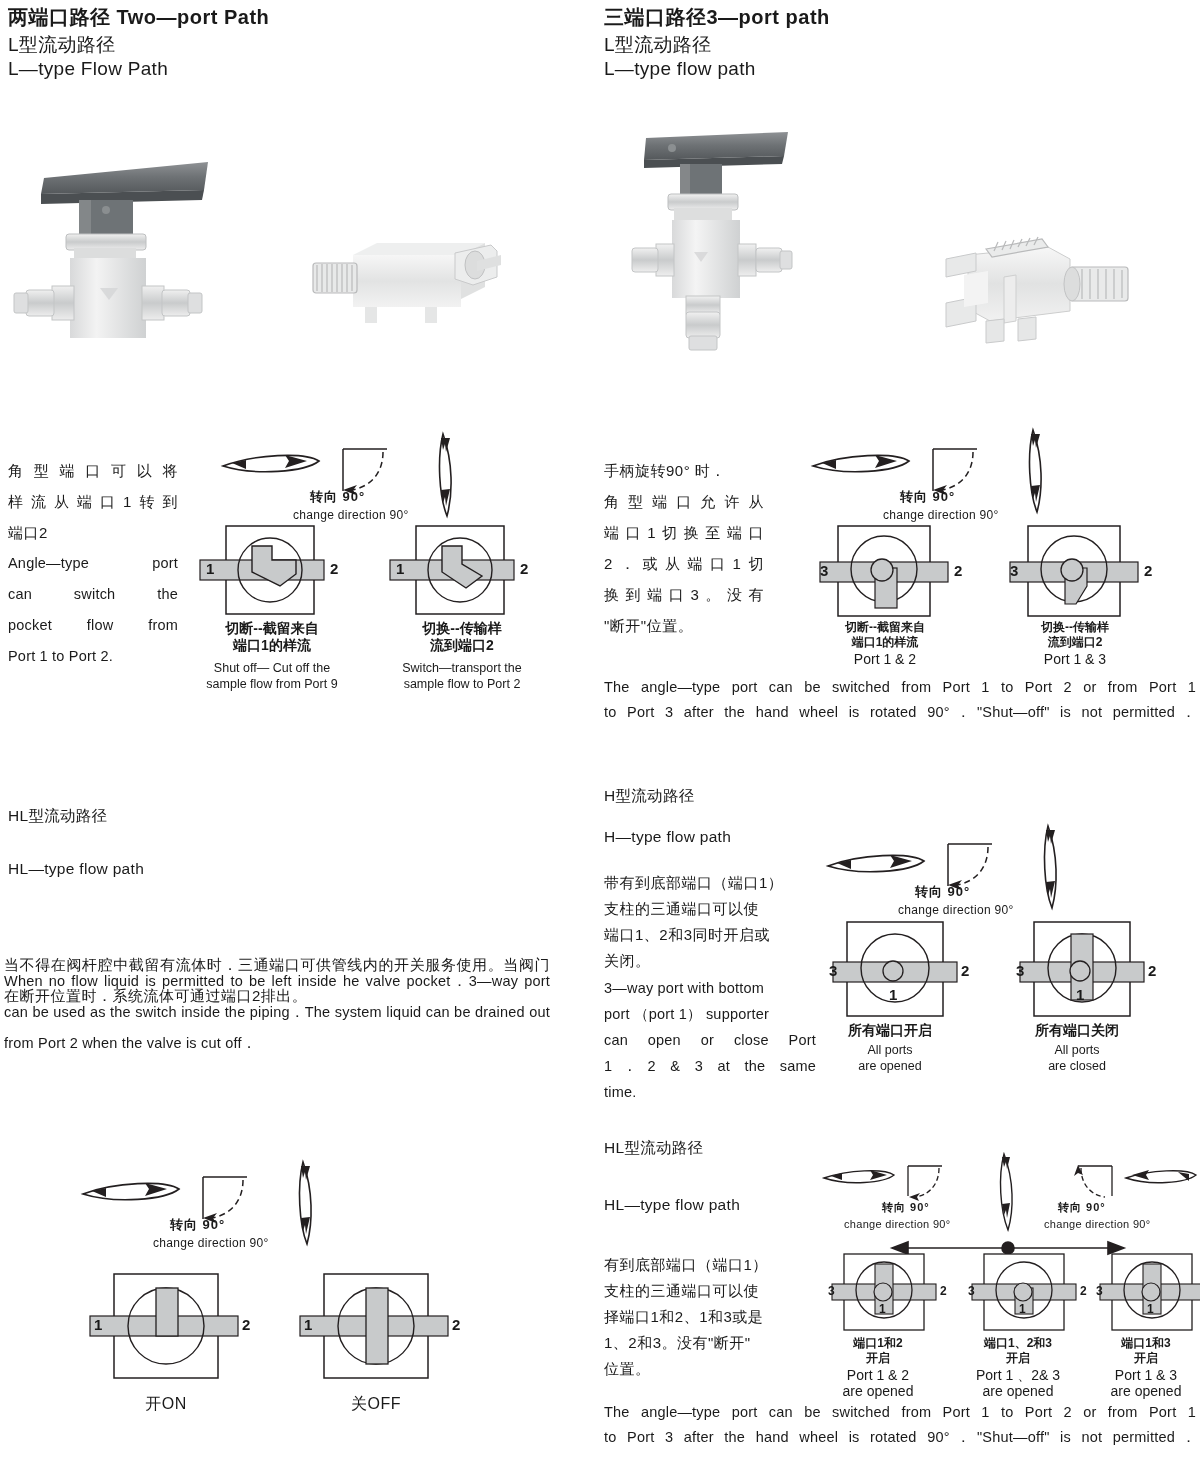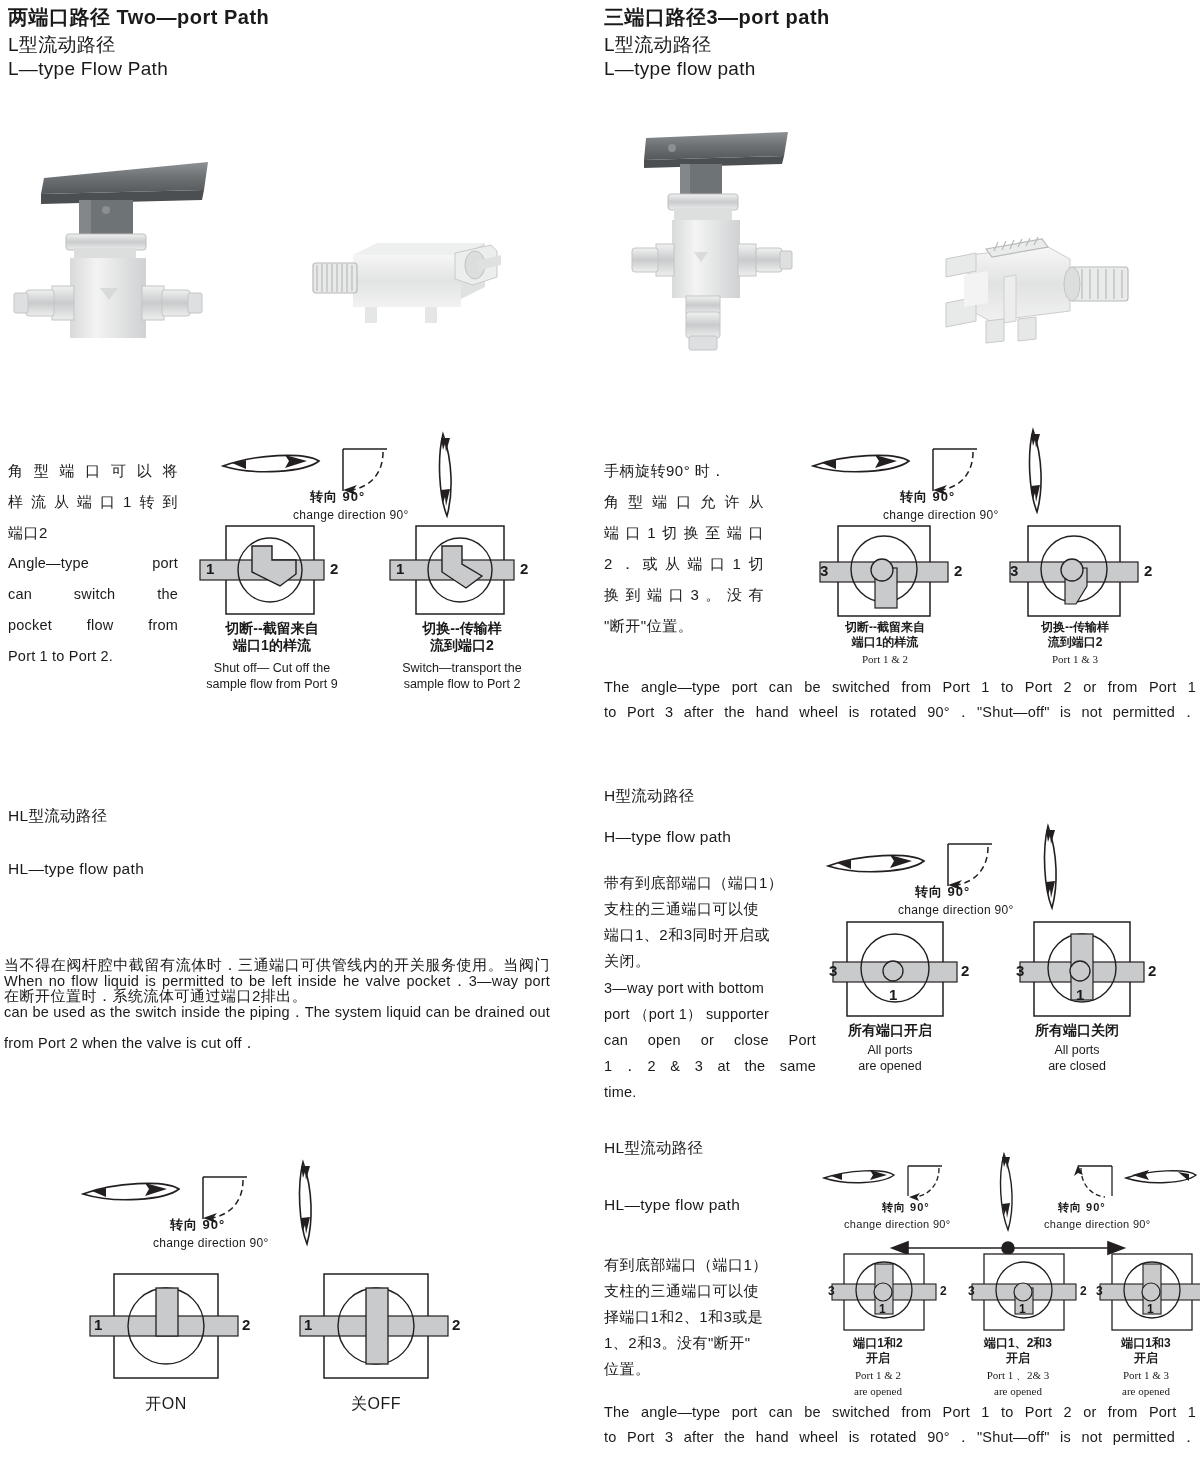--- a/index.html
+++ b/index.html
@@ -43,21 +43,21 @@
   .just2 { text-align:justify; text-align-last:justify; }
   .just-col { text-align:justify; text-align-last:left;margin-top:45px; }
 
   
   .rot-label-cn { font-size:13px; font-weight:bold; letter-spacing:1px; white-space:nowrap; }
   .rot-label-en { font-size:12px; letter-spacing:.3px; white-space:nowrap; }
 
   .cap-cn { font-size:14px; font-weight:bold; line-height:17px; text-align:center; white-space:nowrap; }
   .cap-cn.sm { font-size:12px; line-height:15px; }
   .cap-en { font-size:12.5px; line-height:16px; text-align:center; white-space:nowrap; }
-  .cap-en.sm { font-size:11px; line-height:14px;font-family:Liberation Serif, serif; }
+  .cap-en.sm { font-size:14px; line-height:14px; }
   .cap-onoff { font-size:16px; text-align:center; white-space:nowrap; letter-spacing:.5px; }
 
   .port-num { font-size:15px; font-weight:bold; position:absolute; }
   .port-num.sm { font-size:12px; }
 
   svg { display:block; overflow:visible; }
 
   
   .photo { position:absolute; }
 </style>

